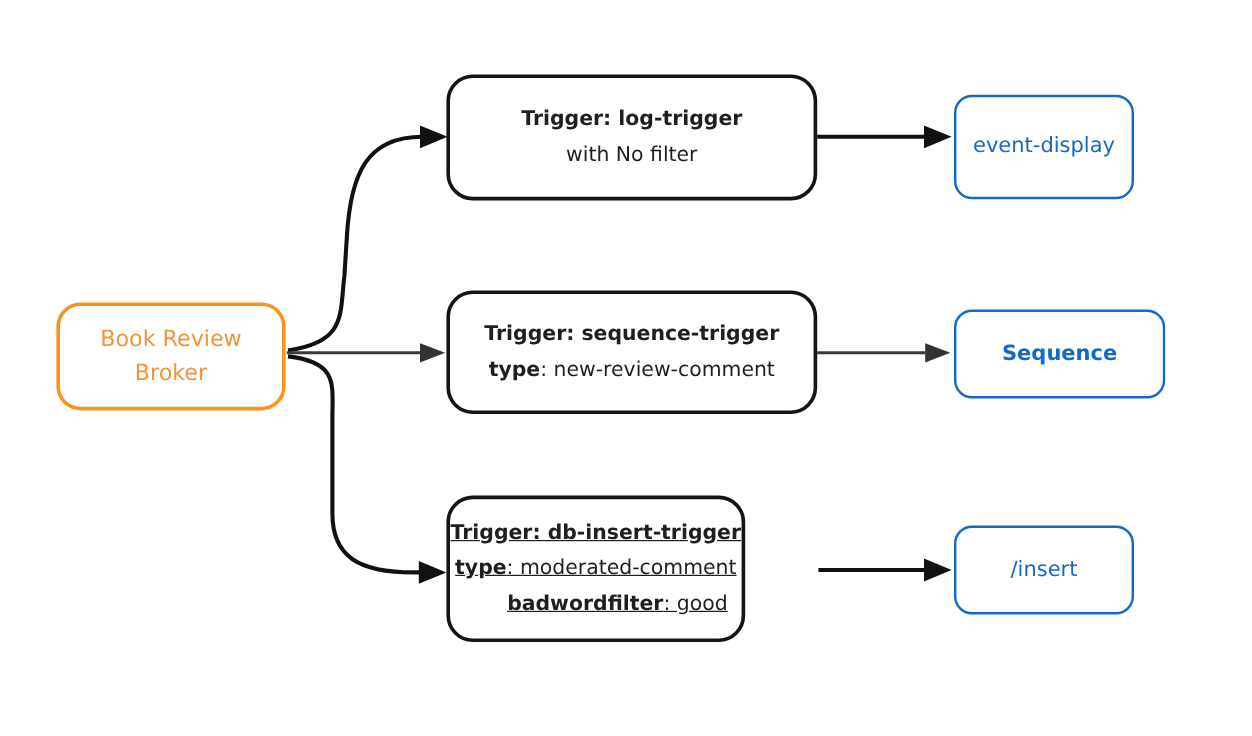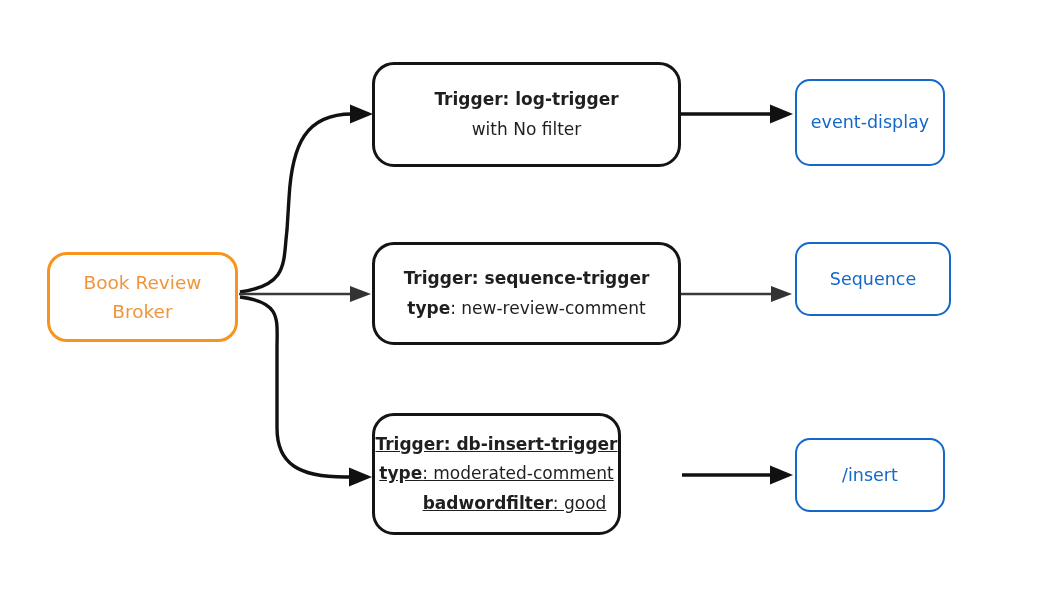--- a/index.html
+++ b/index.html
@@ -41,21 +41,21 @@
     color:var(--text_dark);font-size:17px;line-height:29.5px;
   }
   .node.t1{left:372px;top:62px;width:309px;height:105px;}
   .node.t2{left:372px;top:242px;width:309px;height:103px;}
   .node.t3{left:372px;top:413px;width:249px;height:122px;text-decoration:underline;}
   .node.sink{
     border:2.5px solid var(--blue);border-radius:15px;
     color:var(--blue);font-size:17.5px;line-height:25px;
   }
   .node.s1{left:795px;top:79px;width:150px;height:87px;}
-  .node.s2{left:795px;top:242px;width:156px;height:74px;}
+  .node.s2{left:795px;top:258px;width:176px;height:74px;font-weight:bold;}
   .node.s3{left:795px;top:438px;width:150px;height:74px;}
   .b{font-weight:700;}
   .tline{width:100%;}
   .tline.shift{box-sizing:border-box;padding-left:36px;}
 </style>
 </head>
 <body>
 
 <div class="canvas">
 

